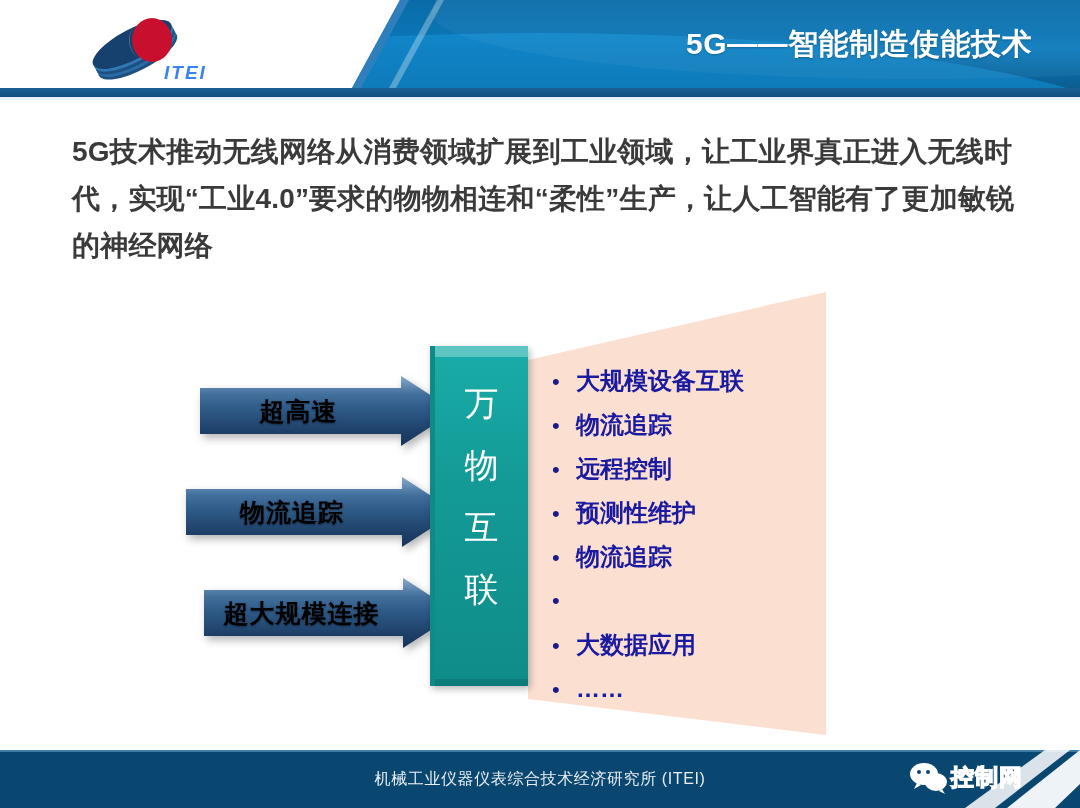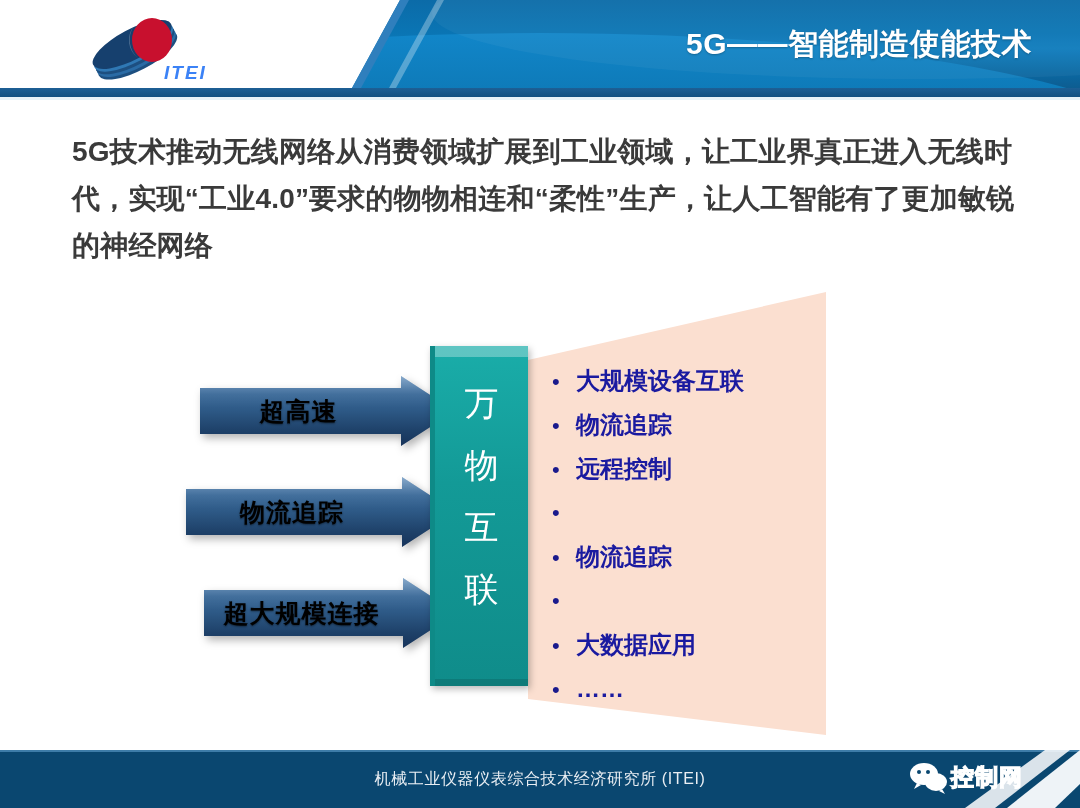--- a/index.html
+++ b/index.html
@@ -341,20 +341,21 @@
       <div class="bullet-row">
         <div class="bullet-dot">•</div>
         <div class="bullet-text">物流追踪</div>
       </div>
       <div class="bullet-row">
         <div class="bullet-dot">•</div>
         <div class="bullet-text">远程控制</div>
       </div>
       <div class="bullet-row">
         <div class="bullet-dot">•</div>
+        <div class="bullet-text">预测性维护</div>
       </div>
       <div class="bullet-row">
         <div class="bullet-dot">•</div>
         <div class="bullet-text">物流追踪</div>
       </div>
       <div class="bullet-row">
         <div class="bullet-dot">•</div>
       </div>
       <div class="bullet-row">
         <div class="bullet-dot">•</div>

